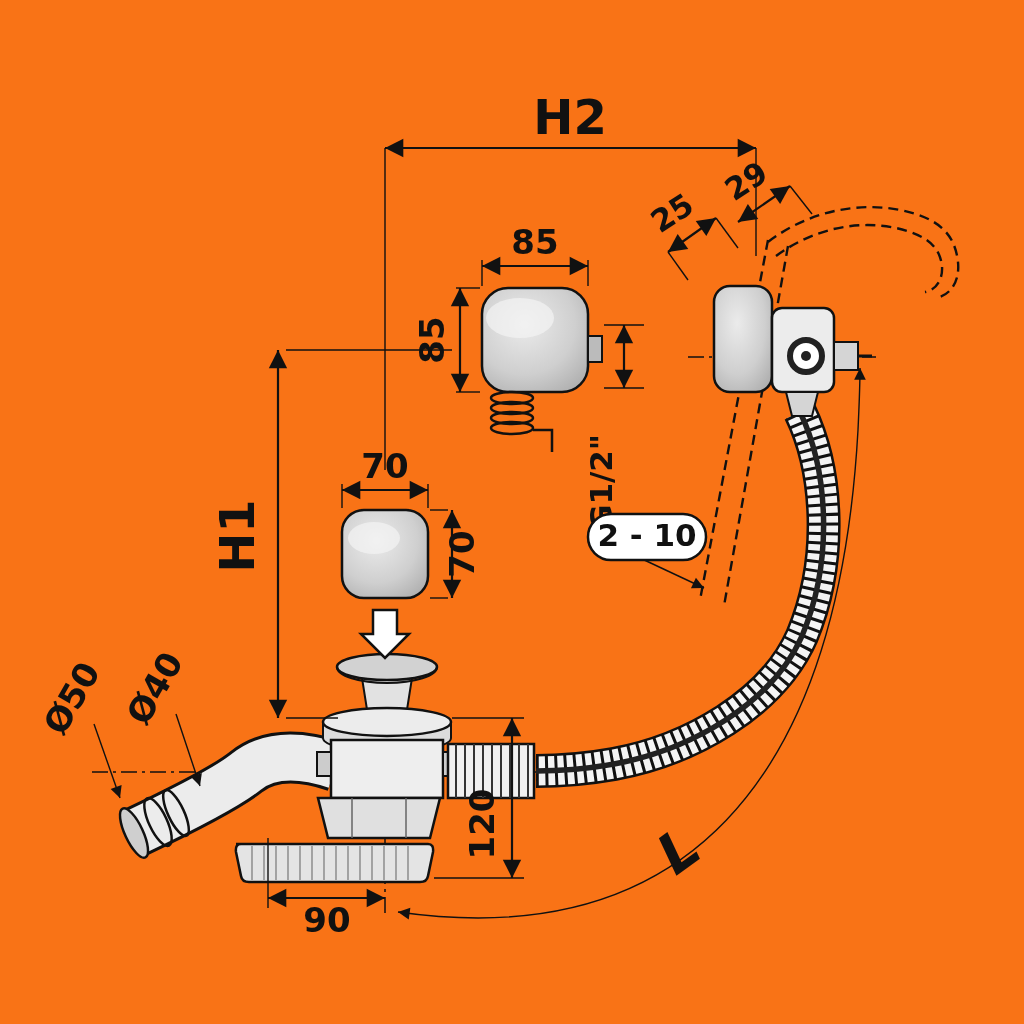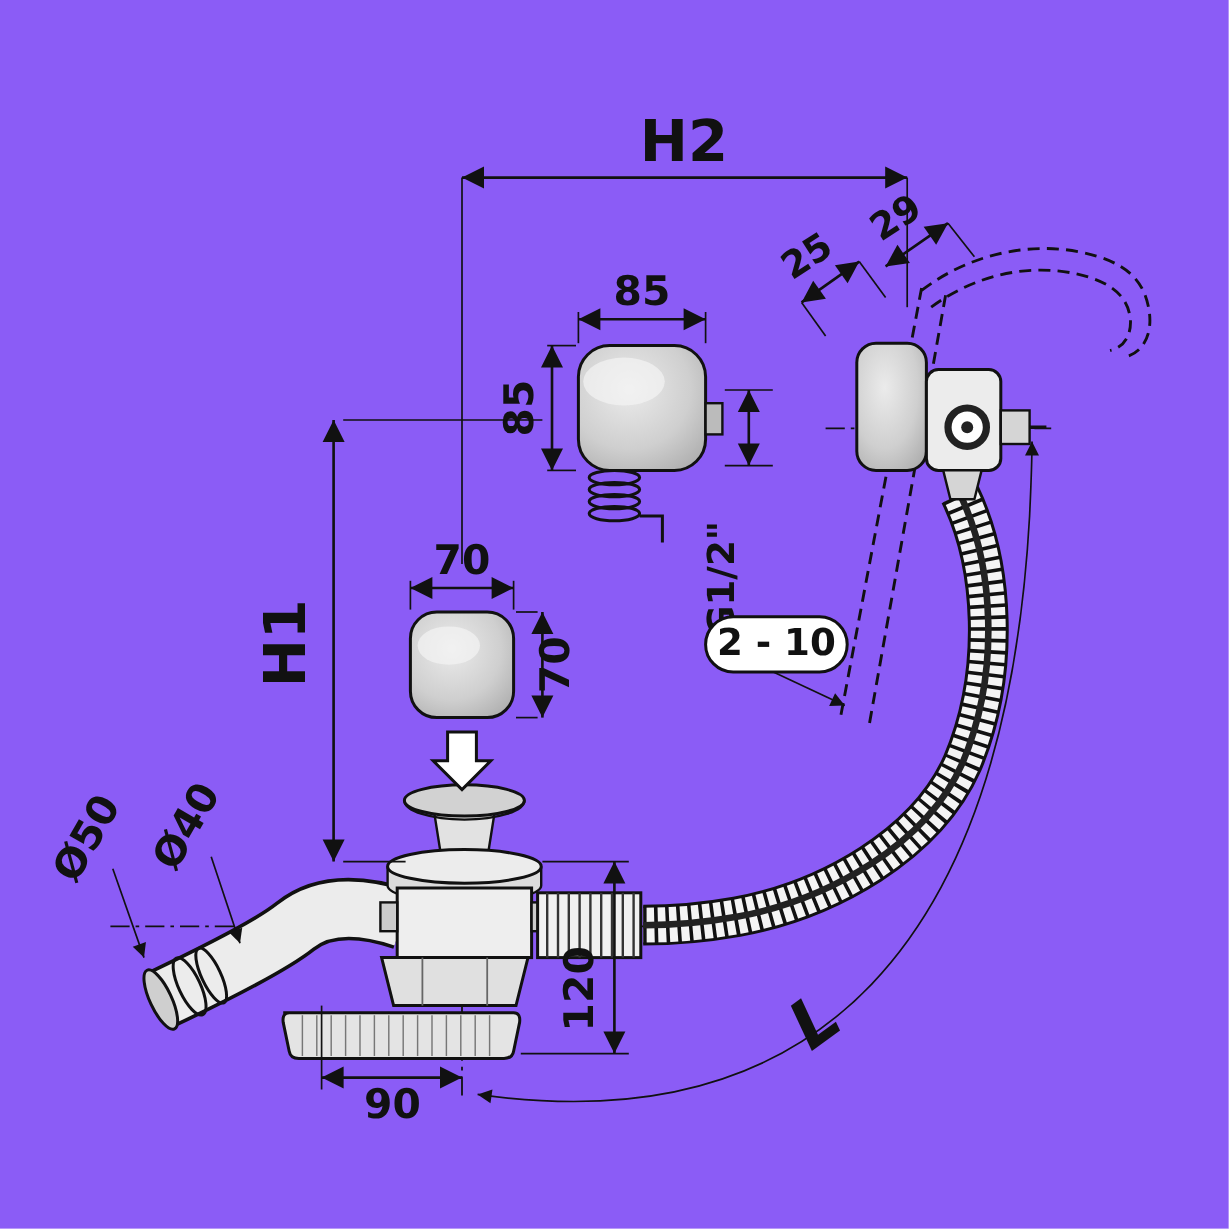--- a/index.html
+++ b/index.html
@@ -1,16 +1,16 @@
 <!DOCTYPE html>
 <html><head>
 <meta charset="utf-8">
 <style>
   html,body{margin:0;padding:0;background:#ffffff;}
-  .canvas{width:1024px;height:1024px;background:#8b5cf6;position:relative;overflow:hidden;}
+  .canvas{width:1024px;height:1024px;background:#f97316;position:relative;overflow:hidden;}
   svg{display:block;}
   text{font-family:"DejaVu Sans","Liberation Sans",sans-serif;fill:#111;}
   .num{font-size:34px;font-weight:bold;}
   .num-s{font-size:31px;font-weight:bold;}
   .big{font-size:48px;font-weight:bold;}
   .thin{stroke:#111;stroke-width:1.4;fill:none;}
   .dim{stroke:#111;stroke-width:2.2;fill:none;}
   .cl{stroke:#111;stroke-width:1.5;fill:none;stroke-dasharray:16 5 3 5;}
   .wall{stroke:#111;stroke-width:2.4;fill:none;stroke-dasharray:10 6;}
 </style>

